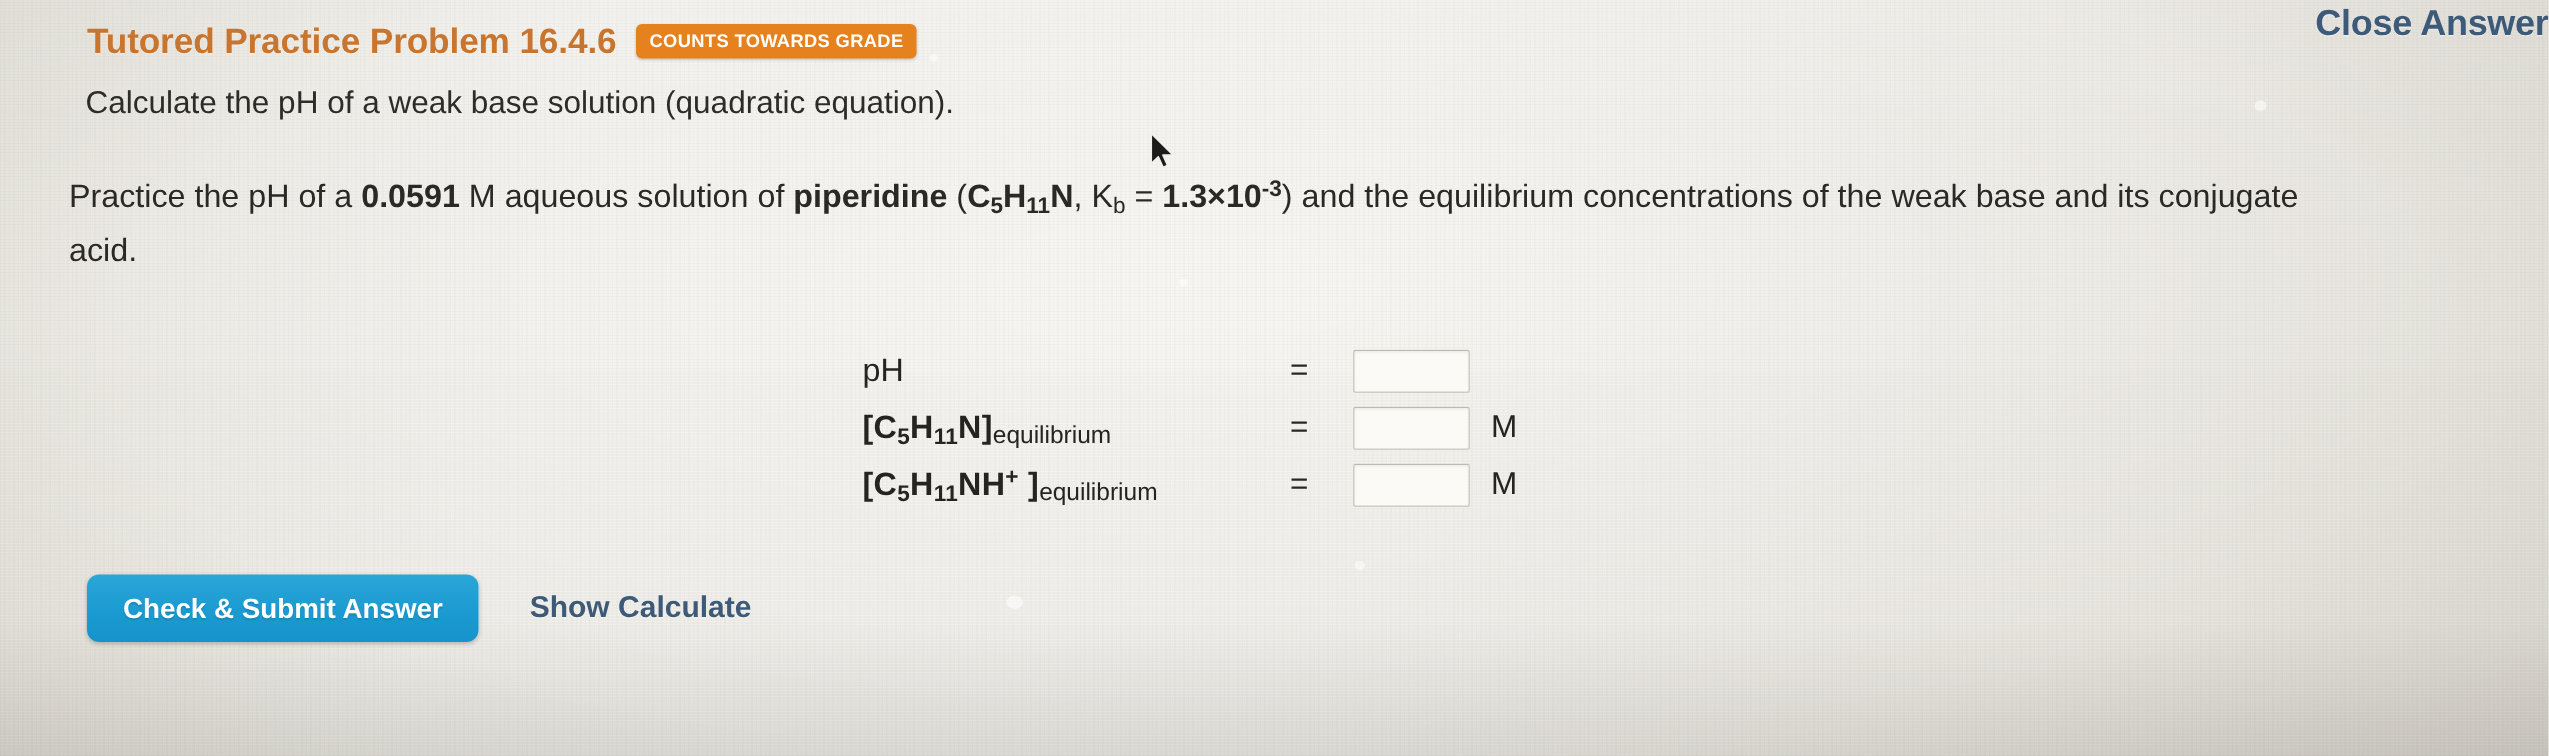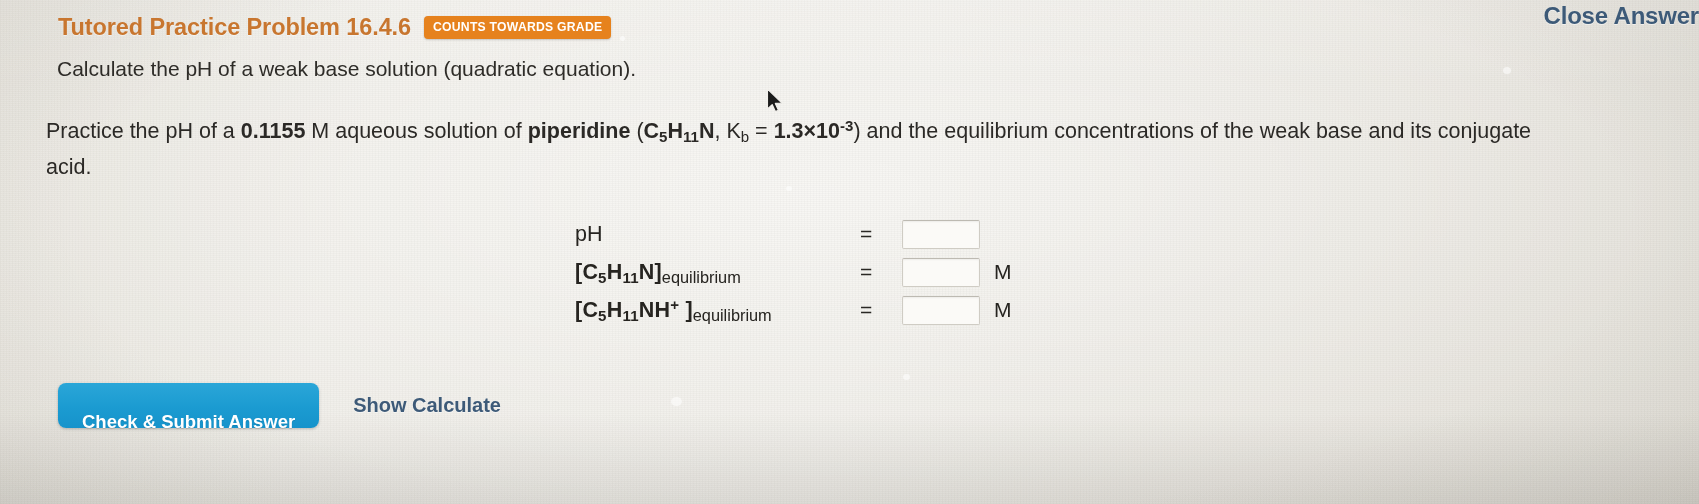--- a/index.html
+++ b/index.html
@@ -130,21 +130,21 @@
     font-size: 0.76em;
     vertical-align: -0.22em;
     line-height: 0;
     font-weight: normal;
   }
 
   
   #answer-block {
     position: absolute;
     left: 575px;
-    top: 215px;
+    top: 228px;
   }
   .answer-row {
     display: flex;
     align-items: center;
     height: 38px;
   }
   .answer-label {
     width: 285px;
     font-size: 21.5px;
     color: #262420;
@@ -186,21 +186,21 @@
     display: flex;
     align-items: center;
   }
   #check-submit-button {
     background: linear-gradient(180deg, #2aa6d8 0%, #1b9bd1 55%, #1693cb 100%);
     color: #ffffff;
     font-size: 18.5px;
     font-weight: bold;
     border: none;
     border-radius: 8px;
-    padding: 16px 24px;
+    padding: 0 24px;
     height: 45px;
     line-height: 45px;
     cursor: pointer;
     box-shadow: 0 1px 3px rgba(0,0,0,0.22);
     font-family: "Liberation Sans", sans-serif;
     white-space: nowrap;
     text-shadow: 0 1px 1px rgba(0,0,0,0.12);
   }
   #show-approach-link {
     margin-left: 34px;
@@ -249,21 +249,21 @@
       <div id="title-block">
         <span id="problem-title">Tutored Practice Problem 16.4.6</span>
         <span id="grade-badge">COUNTS TOWARDS GRADE</span>
       </div>
       <span id="close-problem">Close Answer</span>
     </div>
 
     <div id="subtitle">Calculate the pH of a weak base solution (quadratic equation).</div>
 
     <div id="problem-statement">
-      <span>Practice the pH of a </span><b>0.1155</b><span> M aqueous solution of </span><b>piperidine</b><span> (</span><b>C</b><b><sub>5</sub></b><b>H</b><b><sub>11</sub></b><b>N</b><span>, </span><span>K</span><sub>b</sub><span> = </span><b>1.3×10</b><b><sup>-3</sup></b><span>) </span><span>and the equilibrium concentrations of the weak base and its conjugate acid.</span>
+      <span>Practice the pH of a </span><b>0.0591</b><span> M aqueous solution of </span><b>piperidine</b><span> (</span><b>C</b><b><sub>5</sub></b><b>H</b><b><sub>11</sub></b><b>N</b><span>, </span><span>K</span><sub>b</sub><span> = </span><b>1.3×10</b><b><sup>-3</sup></b><span>) </span><span>and the equilibrium concentrations of the weak base and its conjugate acid.</span>
     </div>
 
     <div id="answer-block">
 
       <div class="answer-row">
         <div class="answer-label">pH</div>
         <div class="eq-sign">=</div>
         <input class="answer-input" type="text" value="" style="">
         <span class="unit-label"></span>
       </div>

